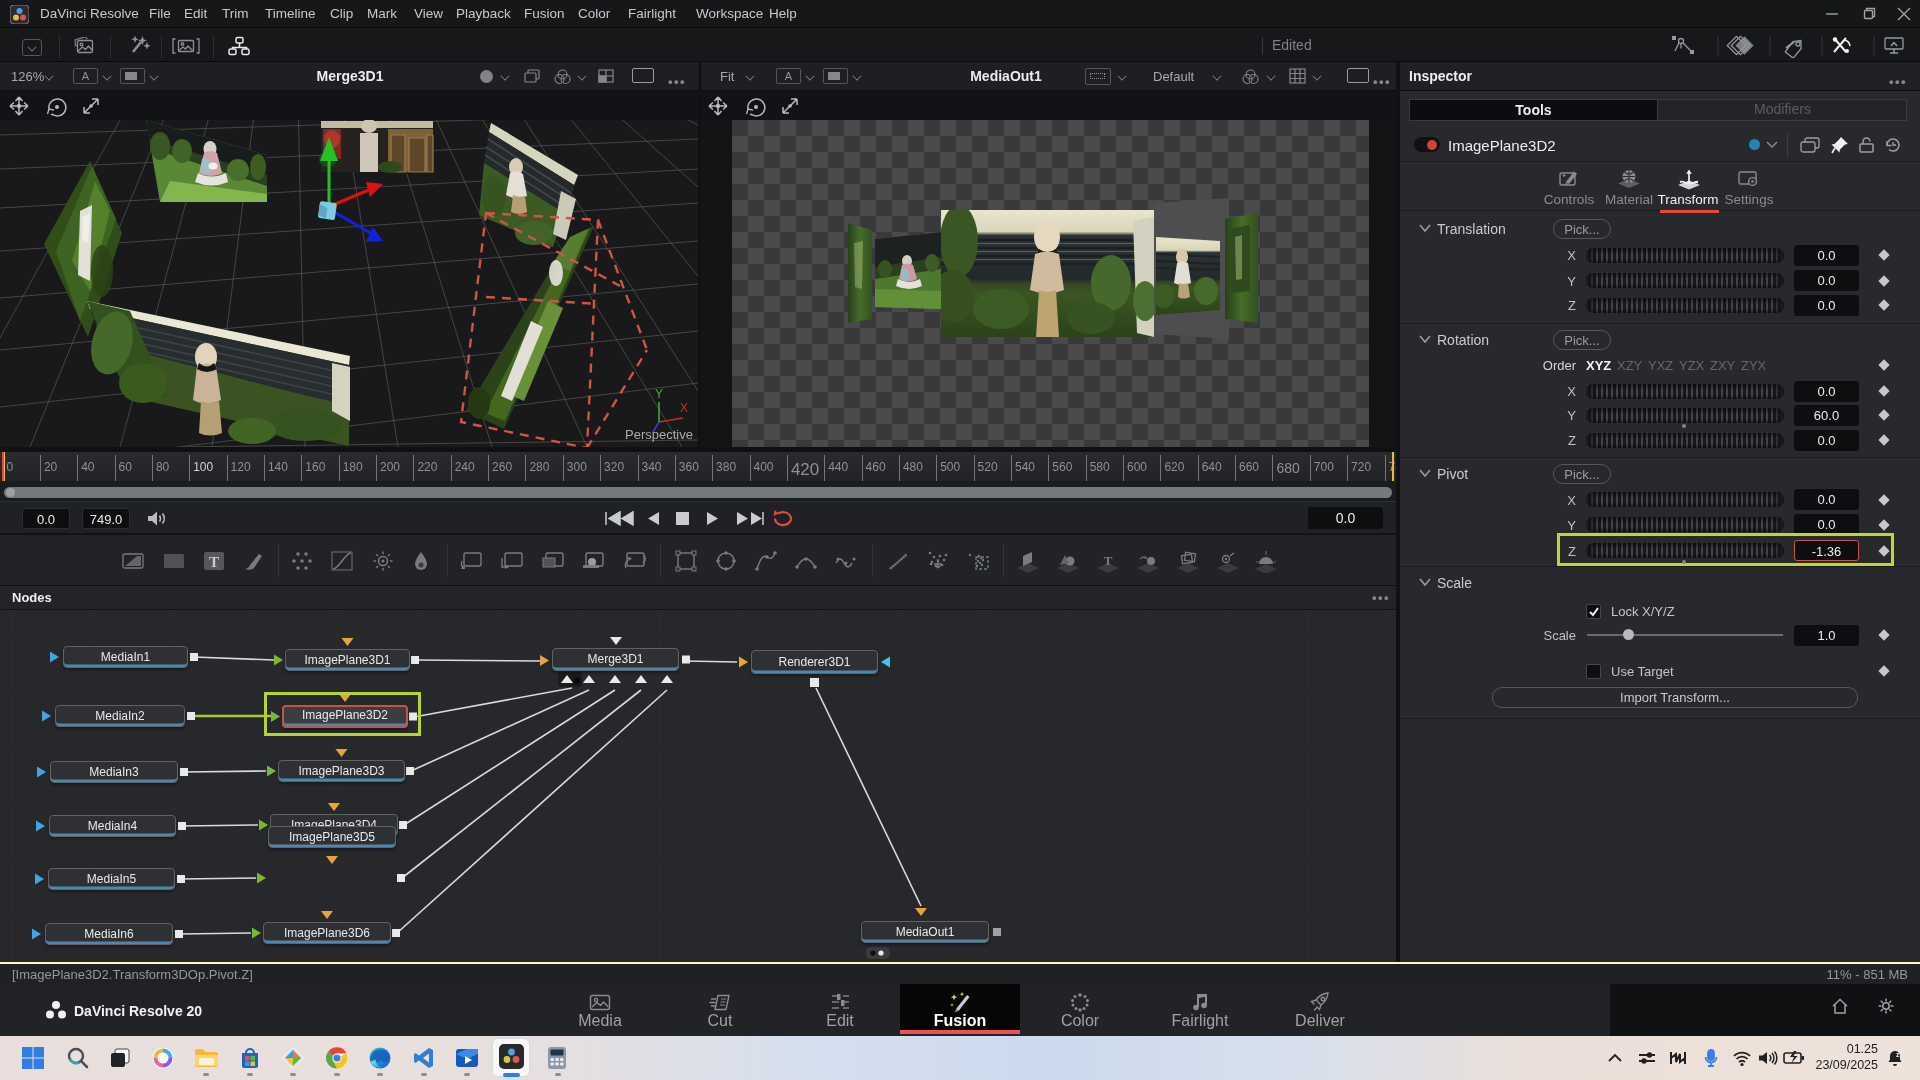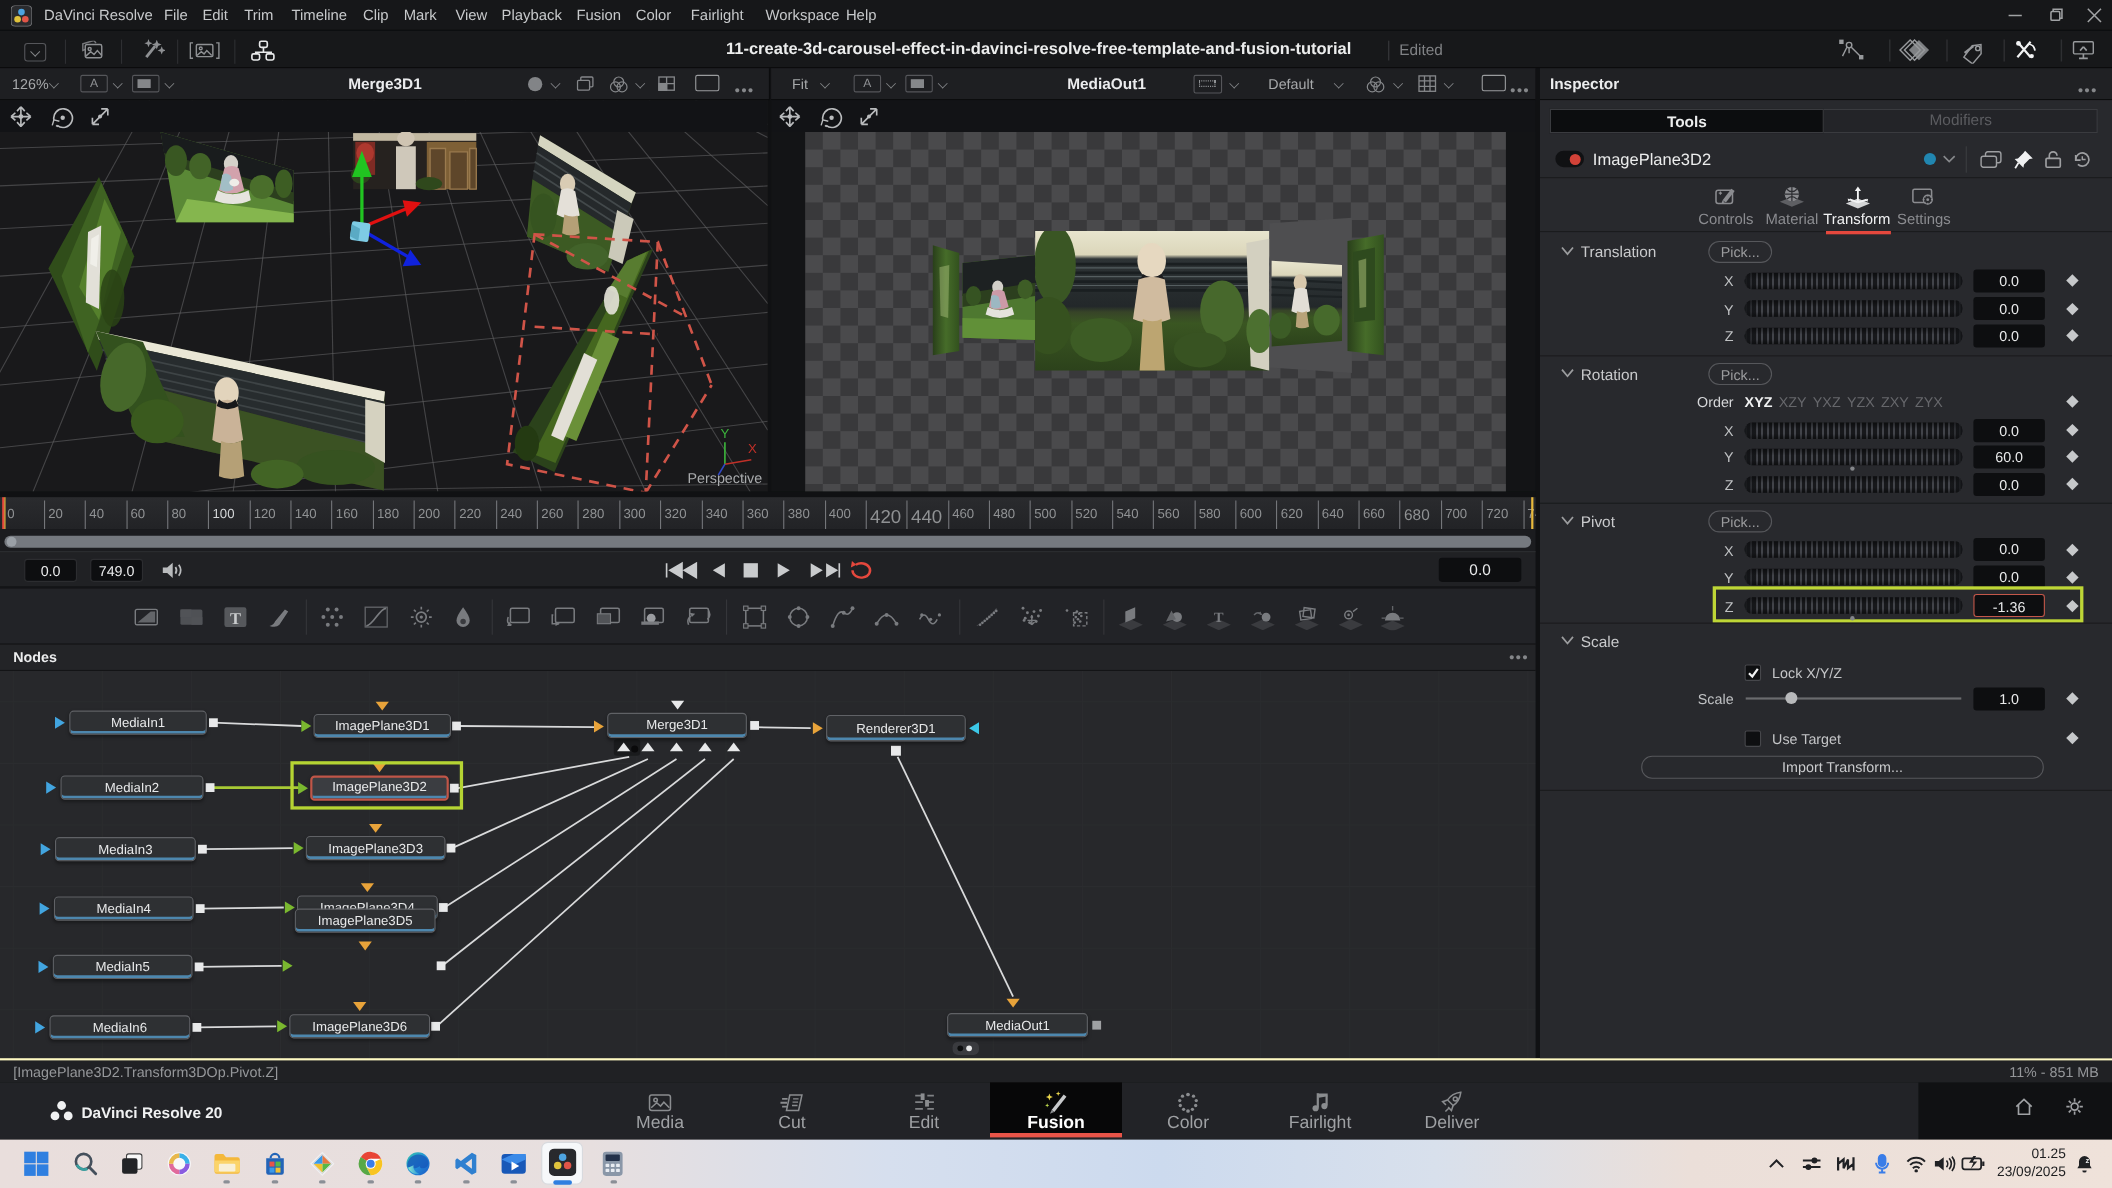--- a/index.html
+++ b/index.html
@@ -72,21 +72,20 @@
       <circle cx="10.5" cy="6" r="1.3"></circle>
       <path d="M7 12.5 l4-3.5 2.5 2 2.5-3 4.5 4.5"></path>
     </svg>
   <div class="sep" style="left:213px;top:8px;height:22px;background:#2e2f32;"></div>
   <svg class="abs" style="left:228px;top:8px" width="22" height="20" fill="none" stroke="#e8e9ea" stroke-width="1.5">
       <rect x="8" y="1.5" width="7" height="5.5" rx="1.5"></rect>
       <rect x="1" y="13" width="7" height="5.5" rx="1.5"></rect>
       <rect x="14" y="13" width="7" height="5.5" rx="1.5"></rect>
       <path d="M11.5 7 v3 M4.5 13 v-1.5 h14 v1.5 M11.5 10 v1.5"></path>
     </svg>
-  <div class="abs" style="left:660px;top:8px;width:600px;color:#eceded;font-size:15px;font-weight:bold;">11-create-3d-carousel-effect-in-davinci-resolve-free-template-and-fusion-tutorial</div>
   <div class="sep" style="left:1262px;top:9px;height:18px;background:#3a3b3e;"></div>
   <div class="abs" style="left:1272px;top:9px;color:#808285;font-size:14px;">Edited</div>
   <svg class="abs" style="left:1670px;top:6px" width="250" height="24" fill="none" stroke="#97999c" stroke-width="1.3">
     <circle cx="11" cy="7" r="2.5"></circle>
       <rect x="2" y="2" width="4" height="4" fill="#97999c" stroke="none"></rect>
       <rect x="20" y="16" width="4" height="4" fill="#97999c" stroke="none"></rect>
       <path d="M9 9 l-4 8 M13 9 l8 8 M11 9.5 v5"></path>
     <line x1="48" y1="2" x2="48" y2="22" stroke="#2e2f32"></line>
     <g transform="translate(62,2)">
         <rect x="6" y="3" width="13" height="13" transform="rotate(45 12.5 9.5)" fill="#7e8083" stroke="none"></rect>
@@ -527,21 +526,21 @@
     <div class="abs" style="left:641.5px;top:8px;font-size:12px;color:#8f9193;">340</div>
     <div class="abs" style="left:674.8px;top:3px;width:1px;height:26px;background:#74767a;"></div>
     <div class="abs" style="left:678.8px;top:8px;font-size:12px;color:#8f9193;">360</div>
     <div class="abs" style="left:712.1px;top:3px;width:1px;height:26px;background:#74767a;"></div>
     <div class="abs" style="left:716.1px;top:8px;font-size:12px;color:#8f9193;">380</div>
     <div class="abs" style="left:749.5px;top:3px;width:1px;height:26px;background:#74767a;"></div>
     <div class="abs" style="left:753.5px;top:8px;font-size:12px;color:#8f9193;">400</div>
     <div class="abs" style="left:786.9px;top:3px;width:1px;height:26px;background:#74767a;"></div>
     <div class="abs" style="left:790.9px;top:8px;font-size:17px;color:#8f9193;">420</div>
     <div class="abs" style="left:824.2px;top:3px;width:1px;height:26px;background:#74767a;"></div>
-    <div class="abs" style="left:828.2px;top:8px;font-size:17px;color:#8f9193;">440</div>
+    <div class="abs" style="left:828.2px;top:8px;font-size:12px;color:#8f9193;">440</div>
     <div class="abs" style="left:861.6px;top:3px;width:1px;height:26px;background:#74767a;"></div>
     <div class="abs" style="left:865.6px;top:8px;font-size:12px;color:#8f9193;">460</div>
     <div class="abs" style="left:898.9px;top:3px;width:1px;height:26px;background:#74767a;"></div>
     <div class="abs" style="left:902.9px;top:8px;font-size:12px;color:#8f9193;">480</div>
     <div class="abs" style="left:936.2px;top:3px;width:1px;height:26px;background:#74767a;"></div>
     <div class="abs" style="left:940.2px;top:8px;font-size:12px;color:#8f9193;">500</div>
     <div class="abs" style="left:973.6px;top:3px;width:1px;height:26px;background:#74767a;"></div>
     <div class="abs" style="left:977.6px;top:8px;font-size:12px;color:#8f9193;">520</div>
     <div class="abs" style="left:1011.0px;top:3px;width:1px;height:26px;background:#74767a;"></div>
     <div class="abs" style="left:1015.0px;top:8px;font-size:12px;color:#8f9193;">540</div>
@@ -1063,21 +1062,21 @@
 <div class="lbl" style="left:1536px;top:628px;width:40px;text-align:right;">Scale</div>
 <div class="abs" style="left:1587px;top:634px;width:196px;height:2px;background:#6a6b6e;"></div>
 <div class="abs" style="left:1623px;top:629px;width:11px;height:11px;border-radius:50%;background:#b8b9bb;"></div>
 <div class="vb" style="left:1794px;top:624.5px;width:65px;height:21px;line-height:21px;">1.0</div>
 <div class="dia" style="left:1880px;top:631px;"></div>
 <div class="abs" style="left:1586px;top:664px;width:15px;height:15px;background:#0e0f11;border:1px solid #46474b;border-radius:2px;"></div>
 <div class="abs" style="left:1611px;top:664px;color:#c4c5c7;font-size:13px;">Use Target</div>
 <div class="dia" style="left:1880px;top:667px;"></div>
 <div class="abs" style="left:1492px;top:687px;width:366px;height:21px;border:1px solid #56575b;border-radius:10px;color:#c9cacc;font-size:13px;text-align:center;line-height:20px;">Import Transform...</div>
 <div class="abs" style="left:1400px;top:718px;width:520px;height:1px;background:#1a1b1d;"></div>
-<div class="abs" style="left:0;top:984px;width:1744px;height:52px;background:#222327;">
+<div class="abs" style="left:0;top:984px;width:1610px;height:52px;background:#222327;">
   <svg class="abs" style="left:44px;top:14px" width="24" height="24" fill="#f0f1f2">
       <circle cx="12" cy="7" r="4"></circle>
       <circle cx="6" cy="16.5" r="4"></circle>
       <circle cx="18" cy="16.5" r="4"></circle>
     </svg>
   <div class="abs" style="left:74px;top:19px;color:#f0f1f2;font-size:14px;font-weight:bold;">DaVinci Resolve 20</div>
 
   <div class="abs" style="left:900px;top:0;width:120px;height:49px;background:#070708;"></div>
   <div class="abs" style="left:900px;top:46px;width:120px;height:4px;background:#e85448;"></div>
 

